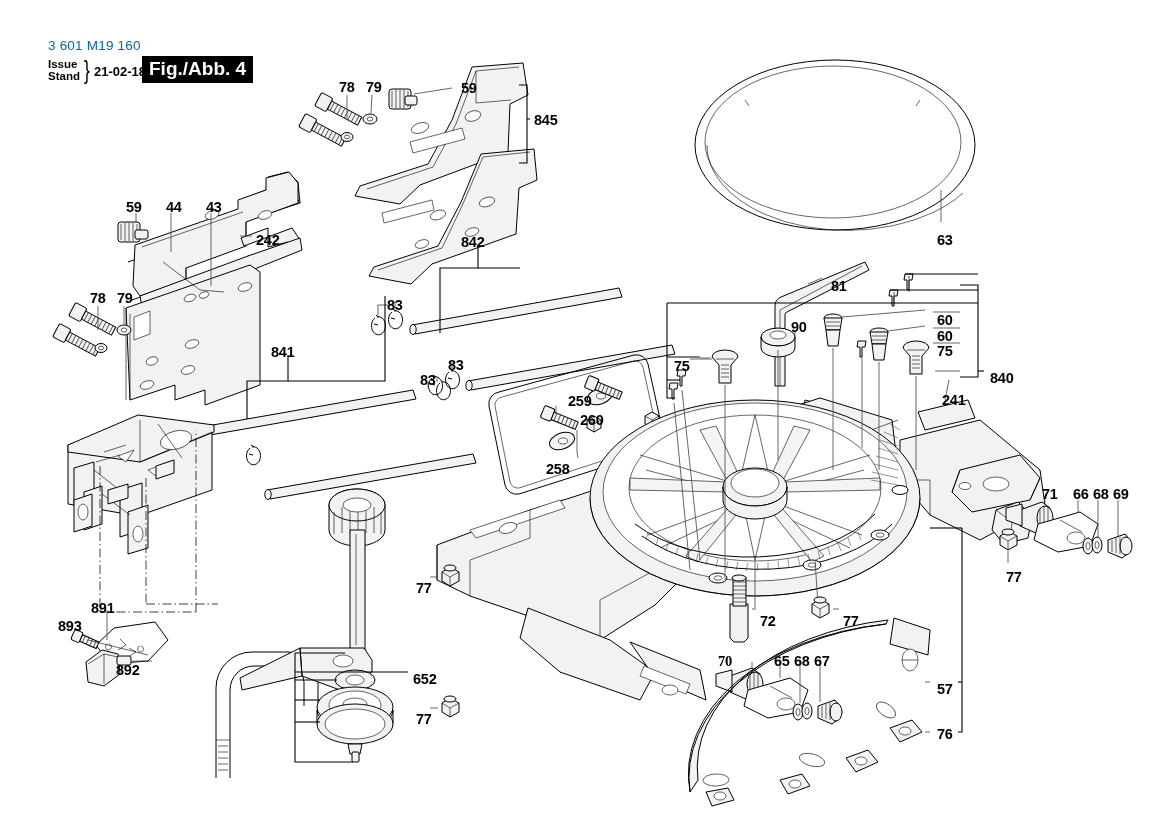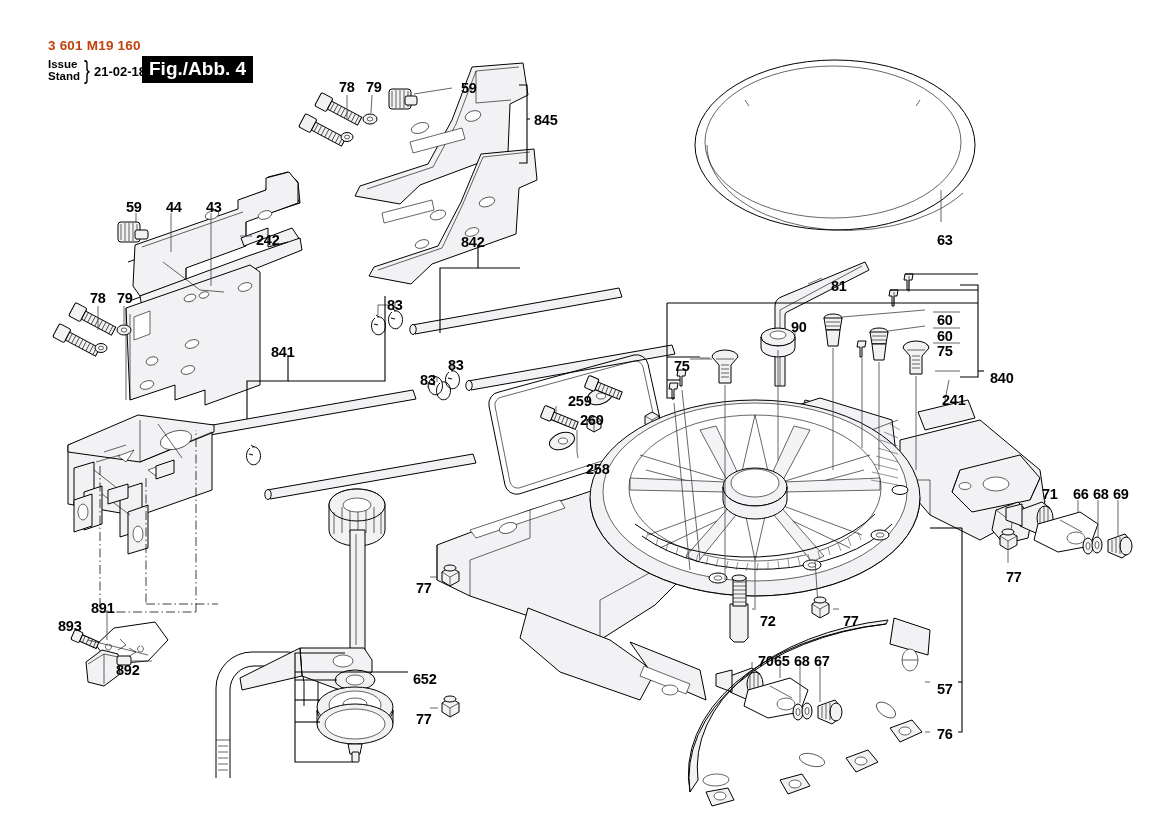--- a/index.html
+++ b/index.html
@@ -22,22 +22,22 @@
     left: 46px;
     top: 38px;
     width: 260px;
     height: 62px;
   }
   .hdr-code {
     position: absolute;
     left: 2px;
     top: 0px;
     font-size: 13.5px;
-    font-weight: bold;
-    color: #c2410c;
+    font-weight: normal;
+    color: #0369a1;
     letter-spacing: 0.2px;
     white-space: nowrap;
   }
   .hdr-issue {
     position: absolute;
     left: 2px;
     top: 21px;
     font-size: 11.5px;
     font-weight: bold;
     line-height: 11.5px;
@@ -711,34 +711,34 @@
       <div class="lbl" style="left: 937px; top: 329px;">60</div>
       <div class="lbl" style="left: 937px; top: 344px;">75</div>
       <div class="lbl" style="left: 271px; top: 345px;">841</div>
       <div class="lbl" style="left: 448px; top: 358px;">83</div>
       <div class="lbl" style="left: 674px; top: 359px;">75</div>
       <div class="lbl" style="left: 420px; top: 373px;">83</div>
       <div class="lbl" style="left: 942px; top: 371px; margin-top: 22px;">241</div>
       <div class="lbl" style="left: 990px; top: 371px;">840</div>
       <div class="lbl" style="left: 545px; top: 394px; margin-left: 23px;">259</div>
       <div class="lbl" style="left: 580px; top: 413px;">260</div>
-      <div class="lbl" style="left: 546px; top: 462px; margin-left: 40px;">258</div>
+      <div class="lbl" style="left: 546px; top: 462px;">258</div>
       <div class="lbl" style="left: 1042px; top: 487px;">71</div>
       <div class="lbl" style="left: 1073px; top: 487px;">66</div>
       <div class="lbl" style="left: 1093px; top: 487px;">68</div>
       <div class="lbl" style="left: 1113px; top: 487px;">69</div>
       <div class="lbl" style="left: 1006px; top: 570px;">77</div>
       <div class="lbl" style="left: 416px; top: 581px;">77</div>
       <div class="lbl" style="left: 91px; top: 601px;">891</div>
       <div class="lbl" style="left: 58px; top: 619px;">893</div>
       <div class="lbl" style="left: 760px; top: 614px;">72</div>
       <div class="lbl" style="left: 843px; top: 614px;">77</div>
       <div class="lbl" style="left: 116px; top: 663px;">892</div>
       <div class="lbl" style="left: 413px; top: 672px;">652</div>
-      <div class="lbl" style="left: 758px; top: 654px;">70</div>
+      <div class="lbl" style="left: 718px; top: 654px; font-family: Liberation Serif, serif;">70</div>
       <div class="lbl" style="left: 774px; top: 654px;">65</div>
       <div class="lbl" style="left: 794px; top: 654px;">68</div>
       <div class="lbl" style="left: 814px; top: 654px;">67</div>
       <div class="lbl" style="left: 937px; top: 682px;">57</div>
       <div class="lbl" style="left: 416px; top: 712px;">77</div>
       <div class="lbl" style="left: 937px; top: 727px;">76</div>
     </div>
 
 
 </div>

